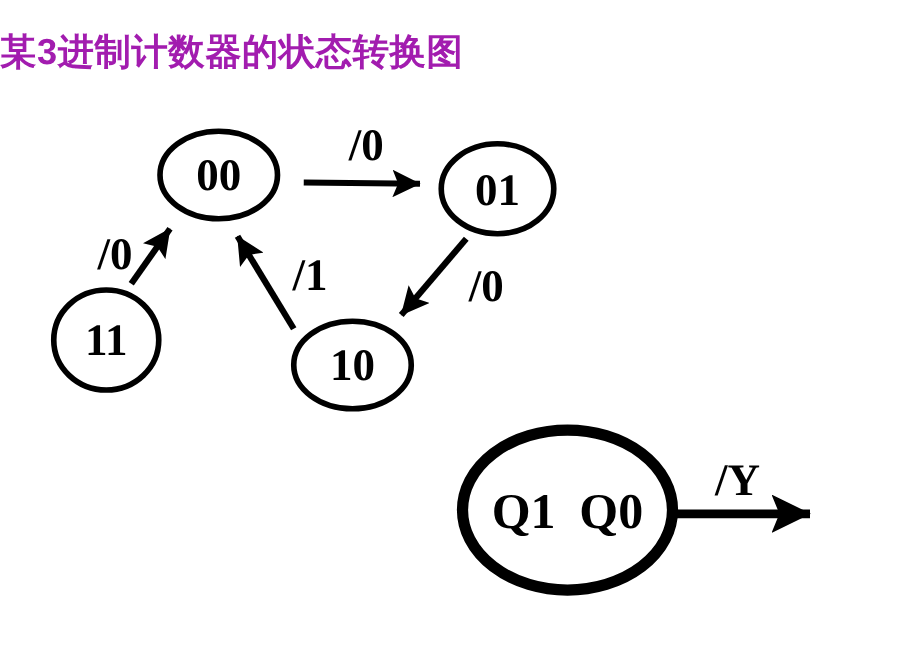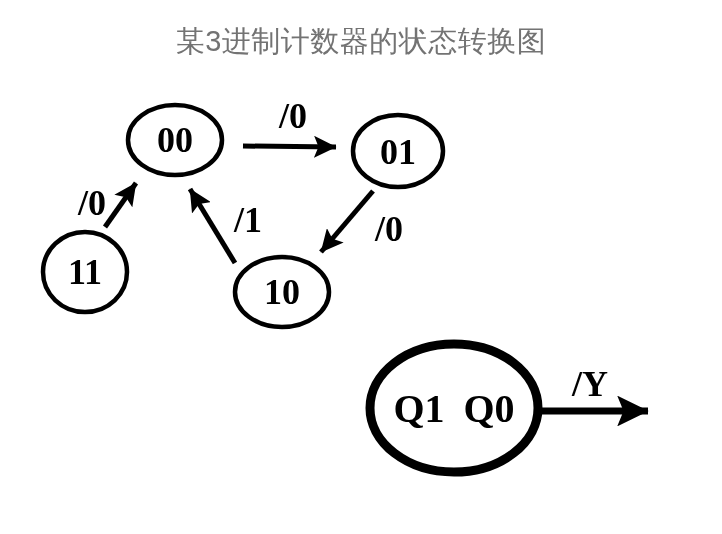--- a/index.html
+++ b/index.html
@@ -13,24 +13,24 @@
     height: 534px;
     background: #ffffff;
     overflow: hidden;
     font-family: "Liberation Sans", sans-serif;
   }
   .title {
     position: absolute;
     top: 22px;
     left: 0;
     width: 100%;
-    text-align: center;
+    text-align: left;
     font-size: 29px;
-    font-weight: normal;
-    color: #737373;
+    font-weight: bold;
+    color: #a21caf;
     letter-spacing: 0.5px;
     font-family: "Liberation Sans", sans-serif;
   }
   .diagram-svg {
     position: absolute;
     top: 0;
     left: 0;
   }
   .state-ellipse {
     fill: none;

